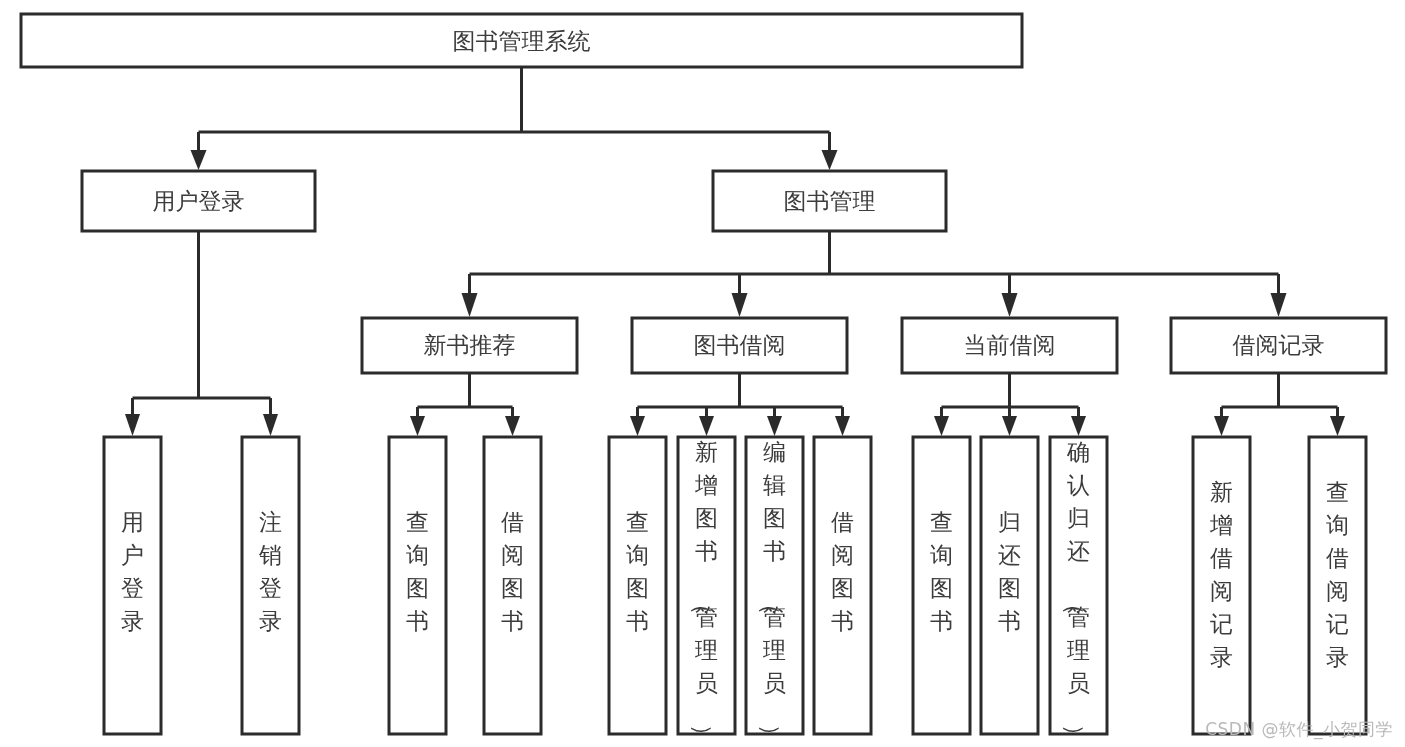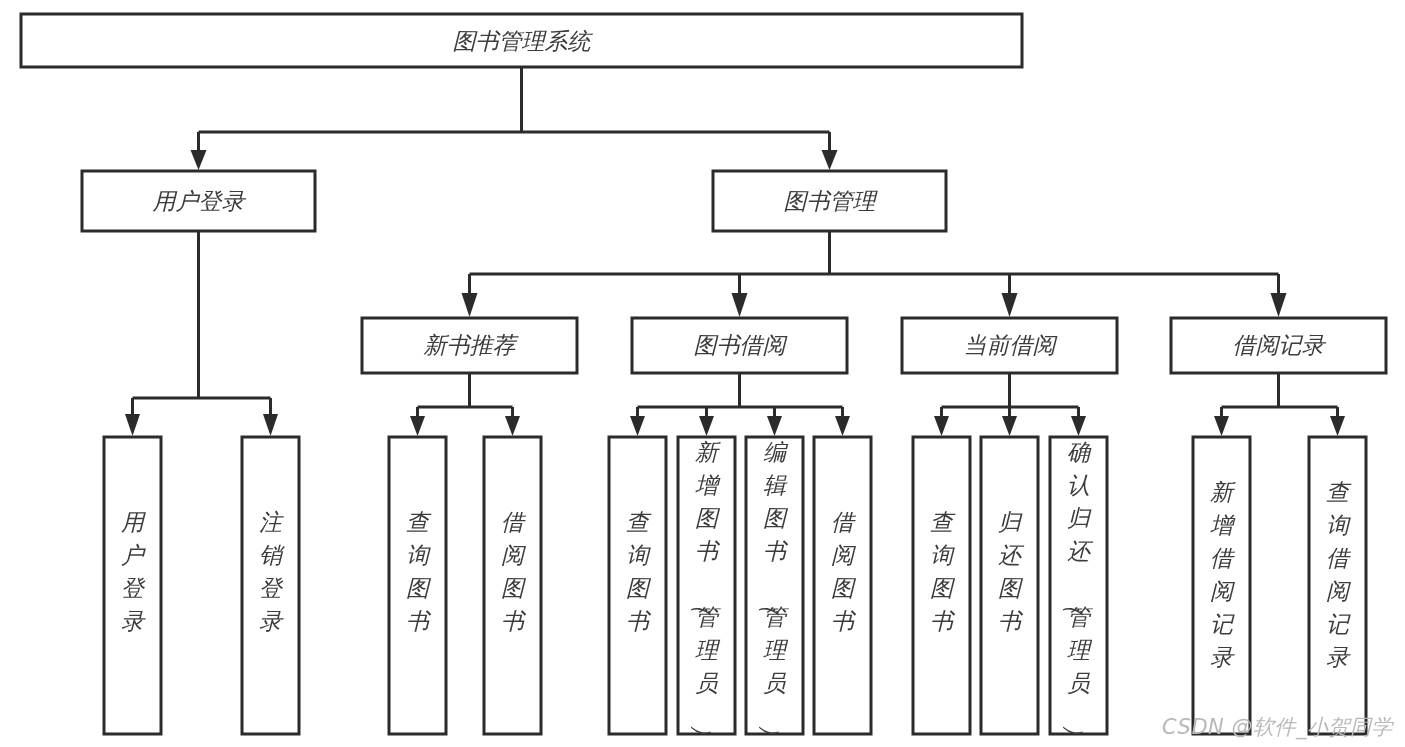--- a/index.html
+++ b/index.html
@@ -11,21 +11,20 @@
   body {
     width: 1405px;
     height: 747px;
     font-family: "DejaVu Sans", "Liberation Sans", sans-serif;
     overflow: hidden;
   }
   #diagram-root {
     position: relative;
     width: 1405px;
     height: 747px;
-    font-style: italic;
   }
   svg#tree-svg {
     position: absolute;
     left: 0;
     top: 0;
     width: 1405px;
     height: 747px;
     display: block;
   }
   .node-box {
@@ -54,21 +53,21 @@
     font-family: "DejaVu Sans", "Liberation Sans", sans-serif;
     font-size: 23px;
     fill: #3c3c3c;
     text-anchor: middle;
   }
   .watermark {
     position: absolute;
     right: 12px;
     bottom: 6px;
     font-family: "DejaVu Sans", "Liberation Sans", sans-serif;
-    font-size: 21px;
+    font-size: 17px;
     color: #b9b9b9;
     letter-spacing: 0.5px;
     white-space: nowrap;
     user-select: none;
   }
 </style>
 </head>
 <body>
 
 <div id="diagram-root">

